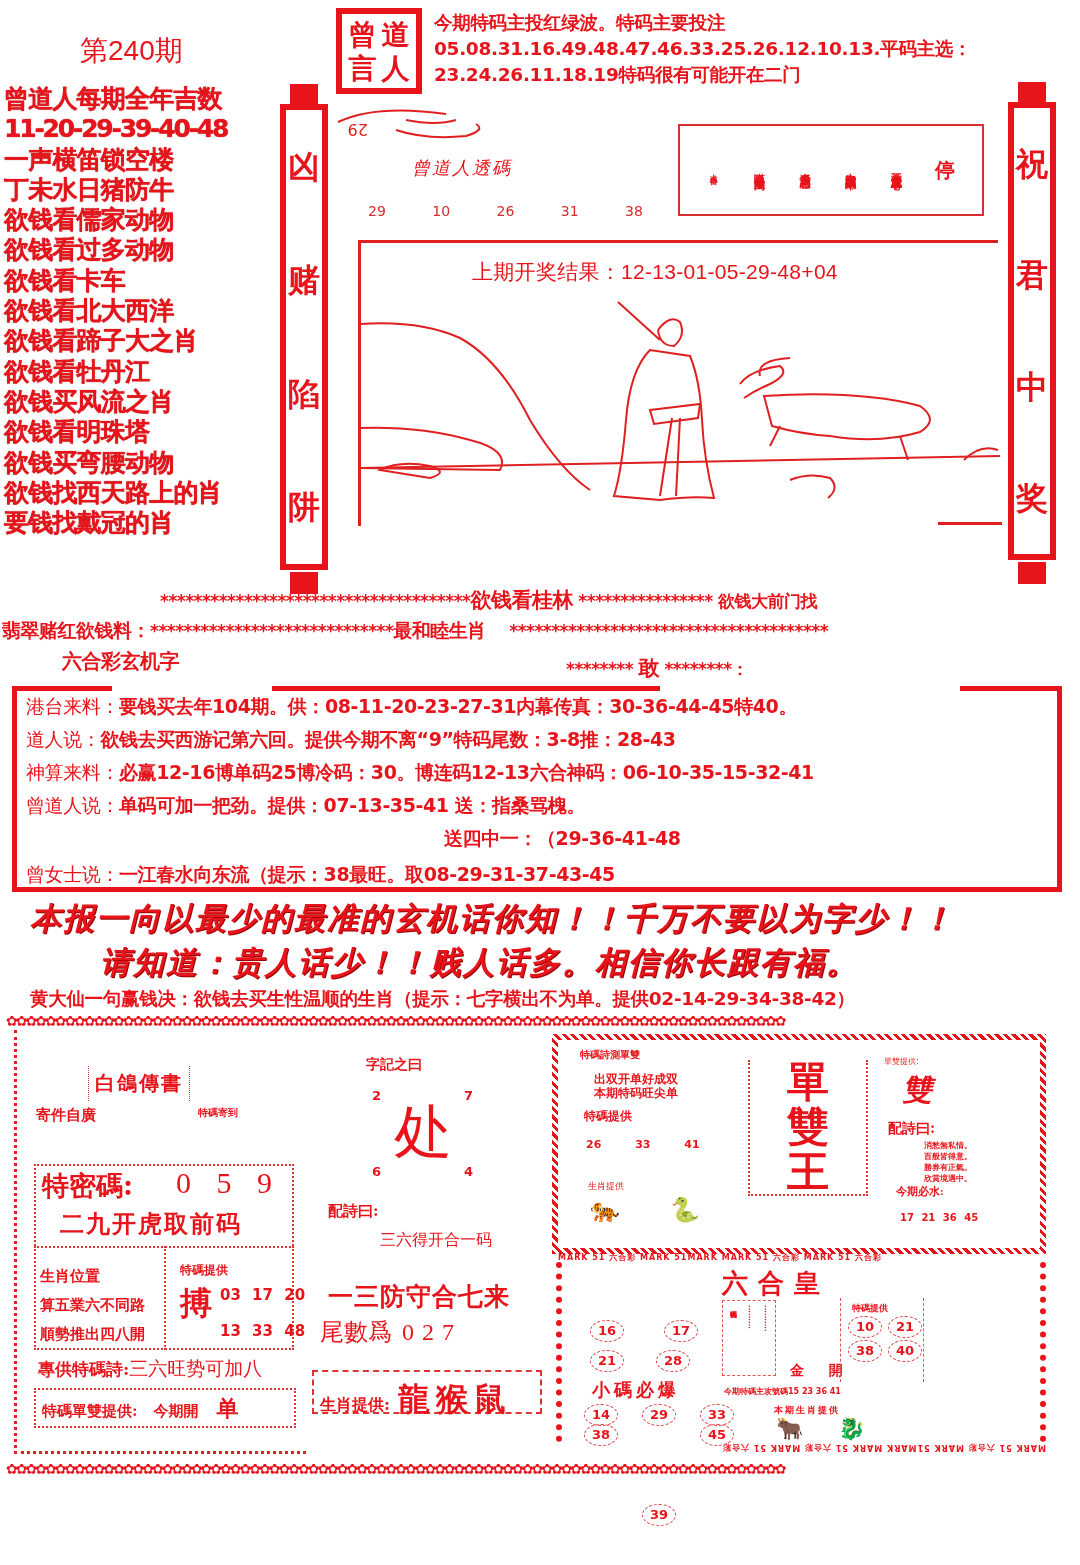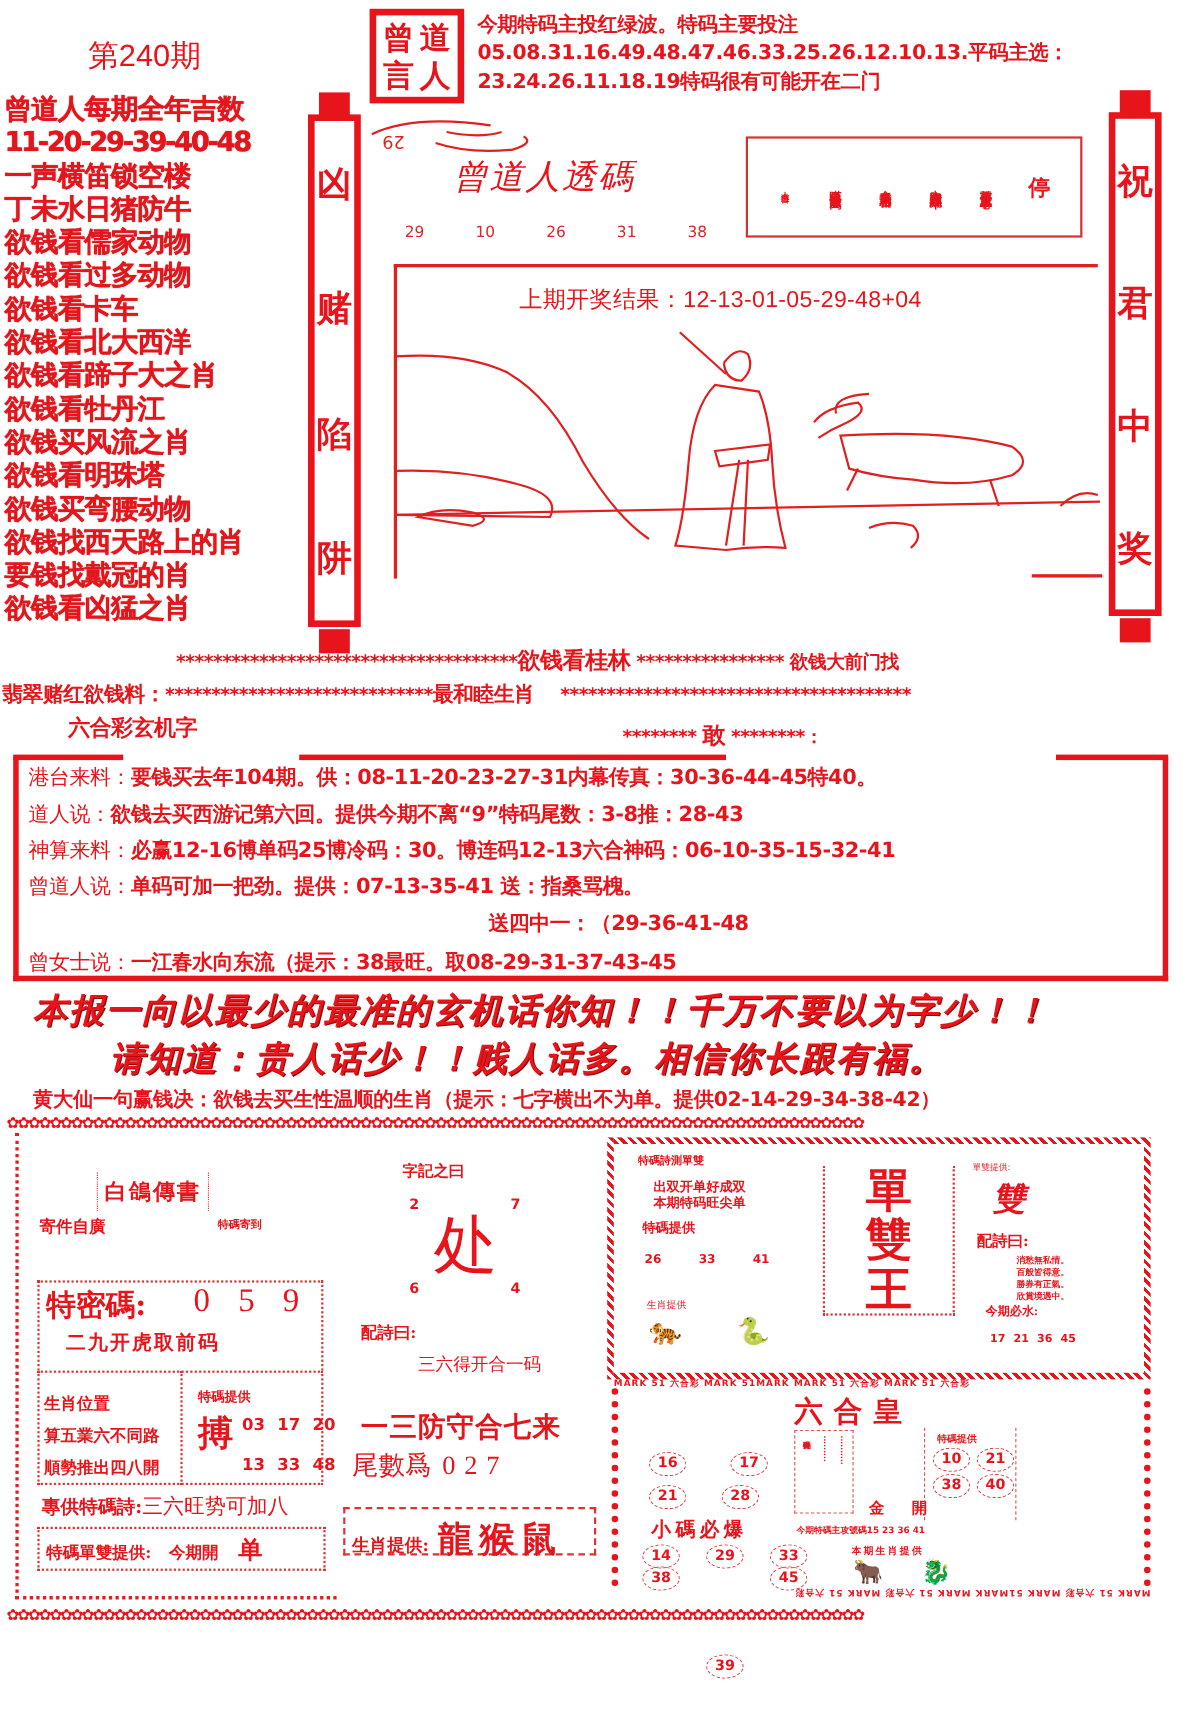--- a/index.html
+++ b/index.html
@@ -23,21 +23,21 @@
   #left-col .line.nums { letter-spacing: -2.2px; }
 
   
   .scroll { width: 48px; border: 6px solid #e8141b; background: #fff; display: flex; flex-direction: column; align-items: center; justify-content: space-around; }
   .scroll .cap { position: absolute; left: 4px; width: 28px; height: 22px; background: #e8141b; }
   .scroll .ch { font-size: 32px; font-weight: bold; color: #e8141b; line-height: 36px; }
   #scroll-left { left: 280px; top: 104px; height: 466px; }
   #scroll-right { left: 1008px; top: 102px; height: 458px; }
 
   
-  #ink-title { left: 412px; top: 140px; font-family: "DejaVu Serif", serif; font-size: 31px; font-style: italic; letter-spacing: 2px; }
+  #ink-title { left: 412px; top: 156px; font-family: "DejaVu Serif", serif; font-size: 18px; font-style: italic; letter-spacing: 2px; }
   #ink-nums { left: 368px; top: 203px; font-size: 14px; color: #d72a2a; word-spacing: 42px; }
   #poem-box { left: 678px; top: 124px; width: 306px; height: 92px; border: 2px solid #d83030; display: flex; flex-direction: row-reverse; justify-content: space-around; align-items: center; padding: 4px 10px; }
   #poem-box .col { writing-mode: vertical-rl; font-size: 11px; font-weight: bold; line-height: 12px; letter-spacing: -1px; }
   #poem-box .stop { font-size: 20px; font-weight: bold; writing-mode: horizontal-tb; }
   #poem-box .sig { font-size: 8px; }
   #picture { left: 358px; top: 240px; width: 640px; height: 286px; border-left: 3px solid #e02020; border-top: 3px solid #e02020; }
   #picture-bottom { left: 938px; top: 522px; width: 64px; height: 3px; background: #e02020; }
   #last-result { left: 472px; top: 258px; font-size: 21px; font-family: "Liberation Sans", sans-serif; letter-spacing: 0.3px; }
   #scene { left: 360px; top: 300px; }
 
@@ -75,21 +75,21 @@
   #flowers-bottom { left: 6px; top: 1462px; width: 1050px; }
 
   
   #bl-border { left: 14px; top: 1030px; width: 292px; height: 424px; border-left: 3px dotted #e02020; border-bottom: 3px dotted #e02020; }
   #bl-title { left: 88px; top: 1066px; font-family: "DejaVu Serif", serif; font-size: 20px; font-weight: bold; letter-spacing: 2px; border-left: 1px dotted #d33; border-right: 1px dotted #d33; padding: 4px 6px; }
   #bl-from { left: 36px; top: 1106px; font-size: 15px; font-weight: bold; }
   #bl-to { left: 198px; top: 1106px; font-size: 10px; font-weight: bold; }
   #bl-box1 { left: 34px; top: 1164px; width: 260px; height: 82px; border-top: 2px dotted #d33; border-left: 2px dotted #d33; border-right: 2px dotted #d33; }
   #tm-label { left: 42px; top: 1168px; font-family: "DejaVu Serif", serif; font-size: 27px; font-weight: bold; }
   #tm-nums { left: 176px; top: 1166px; font-family: "Liberation Serif", serif; font-size: 30px; word-spacing: 18px; }
-  #tm-hint { left: 60px; top: 1208px; font-family: "DejaVu Serif", serif; font-size: 18px; font-weight: bold; letter-spacing: 2px; }
+  #tm-hint { left: 60px; top: 1208px; font-family: "DejaVu Serif", serif; font-size: 24px; font-weight: bold; letter-spacing: 2px; }
   #bl-box2 { left: 34px; top: 1246px; width: 260px; height: 104px; border: 2px dotted #d33; }
   #bl-div { left: 164px; top: 1246px; width: 2px; height: 104px; border-left: 2px dotted #d33; }
   #zodiac-pos { left: 40px; top: 1262px; font-family: "DejaVu Serif", serif; font-size: 15px; font-weight: bold; line-height: 29px; }
   #tb-label { left: 180px; top: 1262px; font-family: "DejaVu Serif", serif; font-size: 12px; font-weight: bold; }
   #tb-char { left: 180px; top: 1282px; font-family: "DejaVu Serif", serif; font-size: 32px; font-weight: bold; }
   #tb-nums1 { left: 220px; top: 1286px; font-size: 15px; font-weight: bold; word-spacing: 6px; }
   #tb-nums2 { left: 220px; top: 1322px; font-size: 15px; font-weight: bold; word-spacing: 6px; }
   #poem-line { left: 38px; top: 1356px; font-family: "DejaVu Serif", serif; font-size: 17px; font-weight: bold; }
   #poem-line .v { font-size: 19px; font-weight: normal; }
   #oe-box { left: 34px; top: 1388px; width: 262px; height: 40px; border: 2px dotted #d33; }
@@ -176,21 +176,20 @@
   <div class="line">欲钱看过多动物</div>
   <div class="line">欲钱看卡车</div>
   <div class="line">欲钱看北大西洋</div>
   <div class="line">欲钱看蹄子大之肖</div>
   <div class="line">欲钱看牡丹江</div>
   <div class="line">欲钱买风流之肖</div>
   <div class="line">欲钱看明珠塔</div>
   <div class="line">欲钱买弯腰动物</div>
   <div class="line">欲钱找西天路上的肖</div>
   <div class="line">要钱找戴冠的肖</div>
-  <div class="line">欲钱看凶猛之肖</div>
 </div>
 
 <div id="scroll-left" class="abs scroll">
   <div class="cap" style="top:-26px;"></div>
   <span class="ch">凶</span>
   <span class="ch">赌</span>
   <span class="ch">陷</span>
   <span class="ch">阱</span>
   <div class="cap" style="bottom:-30px;"></div>
 </div>

